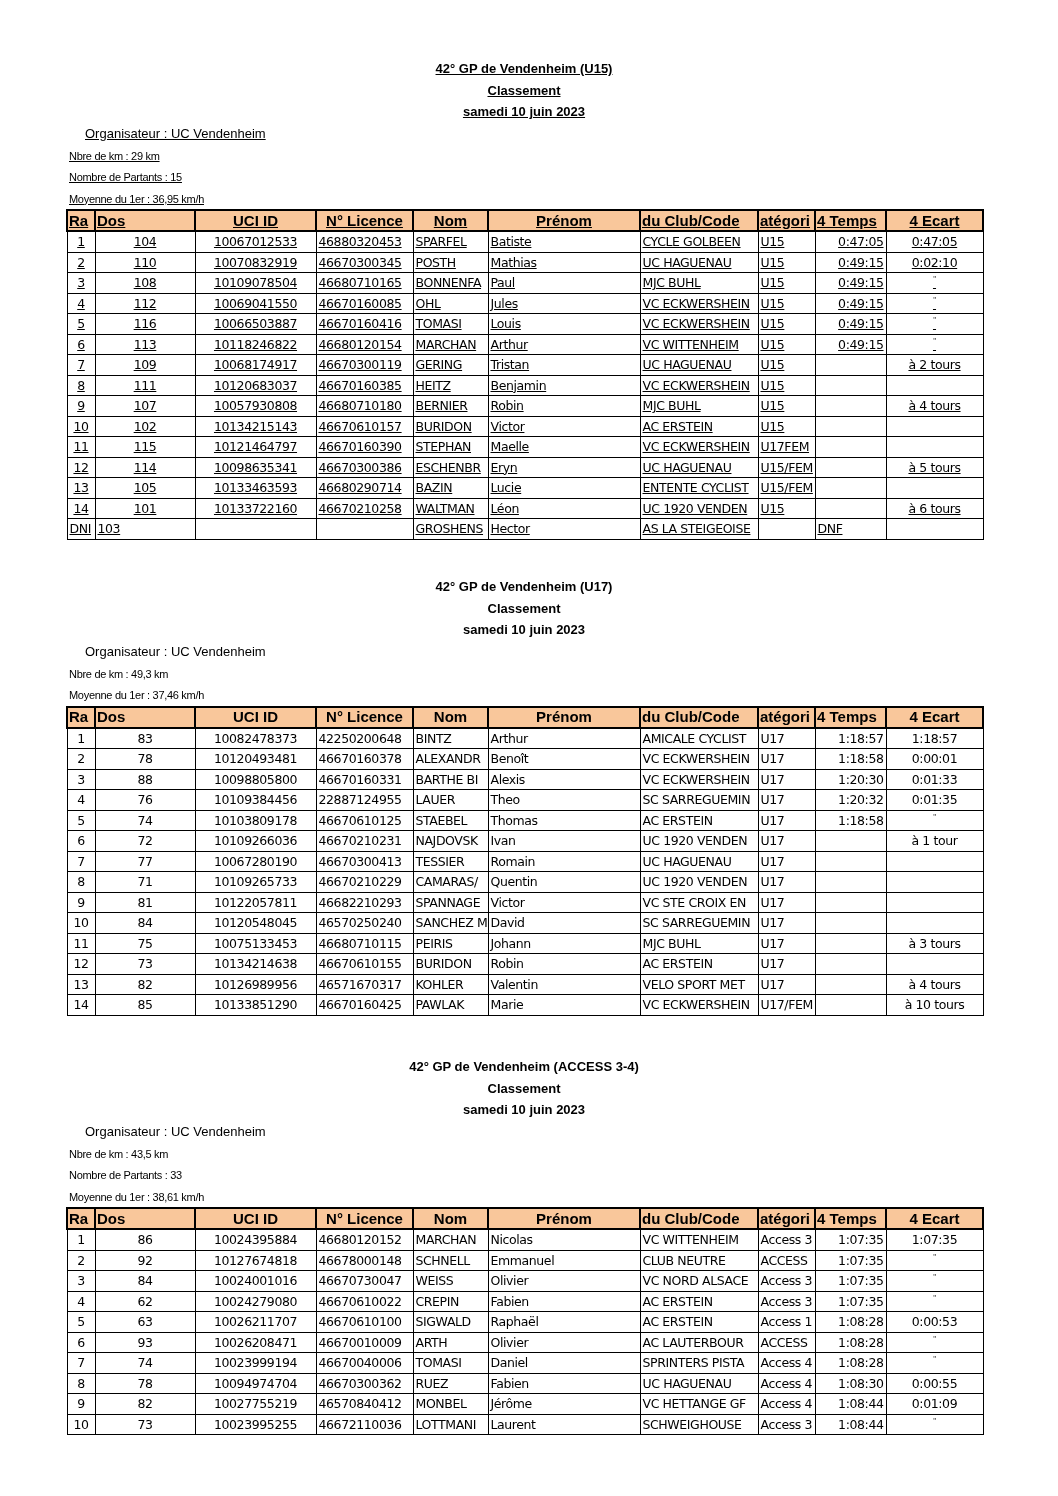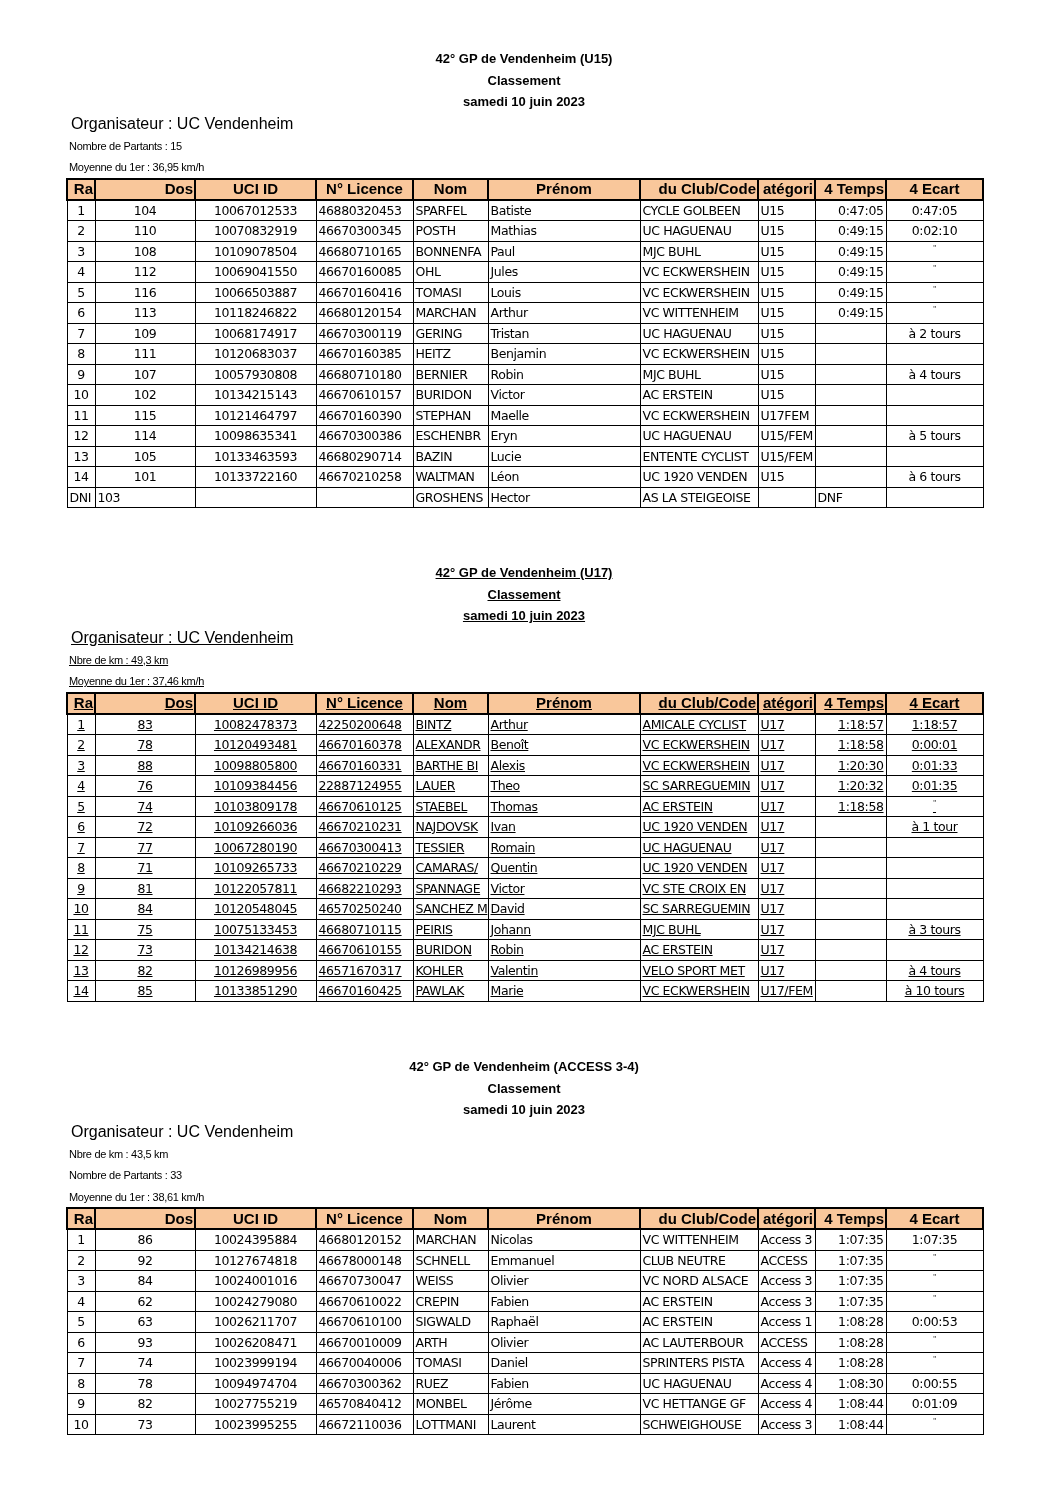--- a/index.html
+++ b/index.html
@@ -1,20 +1,20 @@
 <!DOCTYPE html>
 <html><head>
   <meta charset="utf-8">
   <style>
     html, body { margin: 0; padding: 0; background: #ffffff; }
     body { width: 1058px; height: 1496px; position: relative; overflow: hidden; font-family: "Liberation Sans", sans-serif; color: #000; }
     .section { position: absolute; left: 66px; width: 916px; }
     .titles { text-align: center; font-weight: bold; font-size: 13px; line-height: 21.5px; margin-left: 0; width: 916px; }
     .titles div { height: 21.5px; }
-    .meta-org { font-size: 16px; height: 22px; line-height: 22px; margin-left: 5px; }
+    .meta-org { font-size: 13px; height: 22px; line-height: 22px; margin-left: 19px; }
     .meta-line { font-size: 11px; height: 21.5px; line-height: 22px; margin-left: 3px; letter-spacing: -0.3px; }
     table.results { border-collapse: collapse; table-layout: fixed; width: 916px; }
     table.results col.c-rank { width: 28px; }
     table.results col.c-dos { width: 100px; }
     table.results col.c-uci { width: 121px; }
     table.results col.c-lic { width: 97px; }
     table.results col.c-nom { width: 75px; }
     table.results col.c-prenom { width: 152px; }
     table.results col.c-club { width: 118px; }
     table.results col.c-cat { width: 57px; }
@@ -28,34 +28,35 @@
     table.results td {
       border: 1.5px solid #000; font-family: "DejaVu Sans", sans-serif; font-size: 12.5px;
       height: 19.5px; padding: 0 2px; white-space: nowrap; overflow: hidden; line-height: 19px;
       letter-spacing: -0.4px;
     }
     table.results tbody tr:first-child td { border-top: 2px solid #000; }
     .ctr { text-align: center; }
     .lft { text-align: left; }
     .rgt { text-align: right; }
     .ditto { font-size: 7px; vertical-align: top; line-height: 12px; }
-    th.th-rank, th.th-dos, th.th-club, th.th-cat, th.th-temps { text-align: right; }
+    th.th-rank, th.th-dos, th.th-club, th.th-cat, th.th-temps { text-align: left; }
     th.th-uci, th.th-lic, th.th-nom, th.th-prenom, th.th-ecart { text-align: center; }
   </style>
 </head>
 <body>
 
 <div id="doc">
-    <div class="section" style="top: 48px;">
+    <div class="section" style="top: 58px; text-decoration: underline;">
       <div class="titles">
         <div>42° GP de Vendenheim (U15)</div>
         <div>Classement</div>
         <div>samedi 10 juin 2023</div>
       </div>
       <div class="meta-org">Organisateur : UC Vendenheim</div>
+      <div class="meta-line">Nbre de km : 29 km</div>
       <div class="meta-line">Nombre de Partants : 15</div>
       <div class="meta-line">Moyenne du 1er : 36,95 km/h</div>
       <table class="results">
         <colgroup>
           <col class="c-rank">
           <col class="c-dos">
           <col class="c-uci">
           <col class="c-lic">
           <col class="c-nom">
           <col class="c-prenom">
@@ -255,21 +256,21 @@
             <td class="lft">GROSHENS</td>
             <td class="lft">Hector</td>
             <td class="lft">AS LA STEIGEOISE</td>
             <td class="lft"></td>
             <td class="lft">DNF</td>
             <td class="ctr"></td>
           </tr>
         </tbody>
       </table>
     </div>
-    <div class="section" style="top: 562px; text-decoration: underline;">
+    <div class="section" style="top: 576px;">
       <div class="titles">
         <div>42° GP de Vendenheim (U17)</div>
         <div>Classement</div>
         <div>samedi 10 juin 2023</div>
       </div>
       <div class="meta-org">Organisateur : UC Vendenheim</div>
       <div class="meta-line">Nbre de km : 49,3 km</div>
       <div class="meta-line">Moyenne du 1er : 37,46 km/h</div>
       <table class="results">
         <colgroup>

